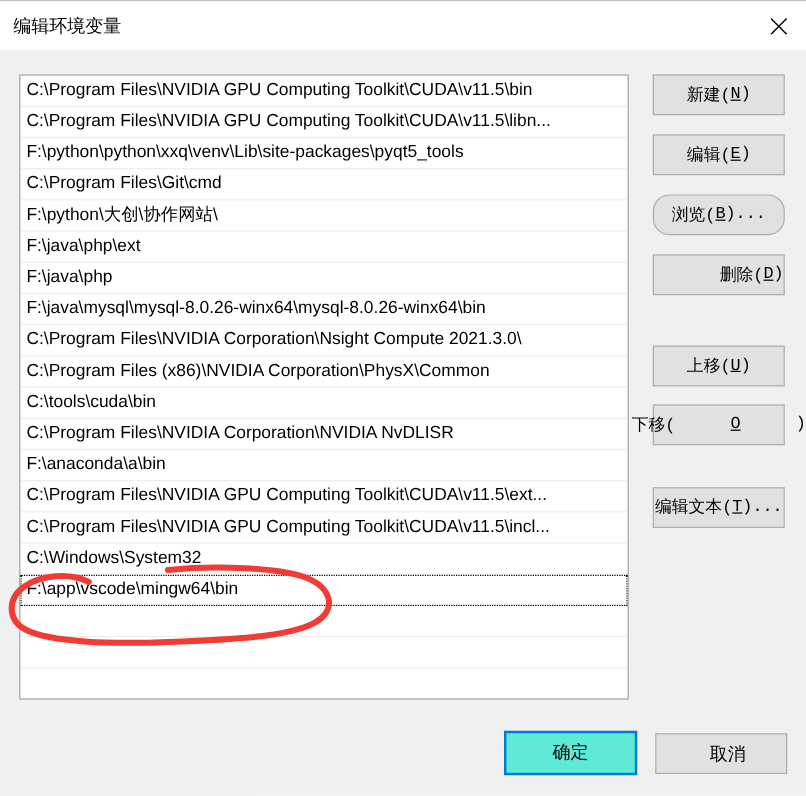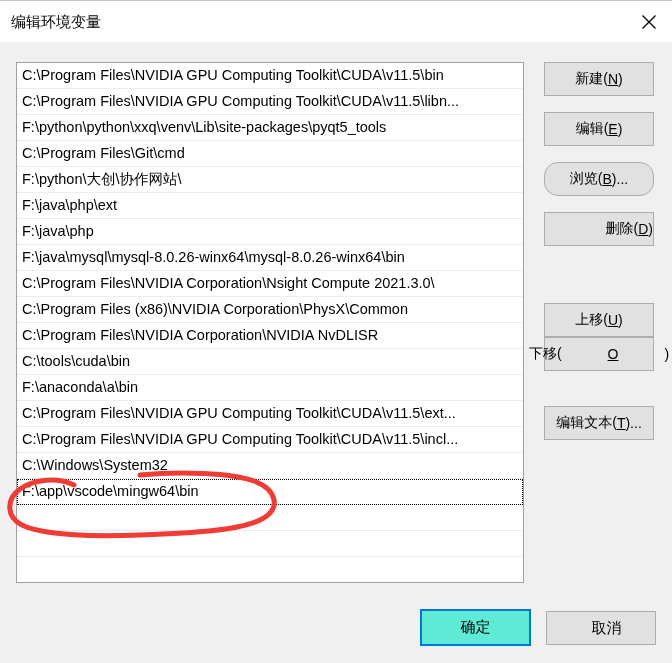--- a/index.html
+++ b/index.html
@@ -93,21 +93,21 @@
     height: 34px;
     background: #e1e1e1;
     border: 1px solid #adadad;
     box-sizing: border-box;
     font-size: 14px;
     color: #000000;
     display: flex;
     align-items: center;
     justify-content: center;
     cursor: default;
-    font-family: Liberation Sans, sans-serif;
+    font-family: Liberation Mono, monospace;
     white-space: nowrap;
   }
   .side-button .accel { text-decoration: underline; }
 
   
   #ok-button {
     position: absolute;
     left: 420px;
     top: 567px;
     width: 111px;
@@ -167,22 +167,22 @@
       <div class="list-row">C:\Program Files\NVIDIA GPU Computing Toolkit\CUDA\v11.5\bin</div>
       <div class="list-row">C:\Program Files\NVIDIA GPU Computing Toolkit\CUDA\v11.5\libn...</div>
       <div class="list-row">F:\python\python\xxq\venv\Lib\site-packages\pyqt5_tools</div>
       <div class="list-row">C:\Program Files\Git\cmd</div>
       <div class="list-row">F:\python\大创\协作网站\</div>
       <div class="list-row">F:\java\php\ext</div>
       <div class="list-row">F:\java\php</div>
       <div class="list-row">F:\java\mysql\mysql-8.0.26-winx64\mysql-8.0.26-winx64\bin</div>
       <div class="list-row">C:\Program Files\NVIDIA Corporation\Nsight Compute 2021.3.0\</div>
       <div class="list-row">C:\Program Files (x86)\NVIDIA Corporation\PhysX\Common</div>
+      <div class="list-row">C:\tools\cuda\bin</div>
       <div class="list-row">C:\Program Files\NVIDIA Corporation\NVIDIA NvDLISR</div>
-      <div class="list-row">C:\tools\cuda\bin</div>
       <div class="list-row">F:\anaconda\a\bin</div>
       <div class="list-row">C:\Program Files\NVIDIA GPU Computing Toolkit\CUDA\v11.5\ext...</div>
       <div class="list-row">C:\Program Files\NVIDIA GPU Computing Toolkit\CUDA\v11.5\incl...</div>
       <div class="list-row">C:\Windows\System32</div>
       <div class="list-row focused">F:\app\vscode\mingw64\bin</div>
       <div class="list-row empty">&nbsp;</div>
       <div class="list-row empty">&nbsp;</div>
       <div class="list-row empty">&nbsp;</div>
     </div>
 
@@ -200,21 +200,21 @@
       <div class="side-button" style="top: 120px; border-radius: 14px;">
         <span>浏览(</span>
         <span class="accel">B</span>
         <span>)...</span>
       </div>
       <div class="side-button" style="top: 170px; justify-content: flex-end;">
         <span>删除(</span>
         <span class="accel">D</span>
         <span>)</span>
       </div>
-      <div class="side-button" style="top: 261px; justify-content: center;">
+      <div class="side-button" style="top: 246px; justify-content: center;">
         <span>上移(</span>
         <span class="accel">U</span>
         <span>)</span>
       </div>
       <div class="side-button" style="top: 295px; gap: 46px;">
         <span>下移(</span>
         <span class="accel">O</span>
         <span>)</span>
       </div>
       <div class="side-button" style="top: 364px;">

